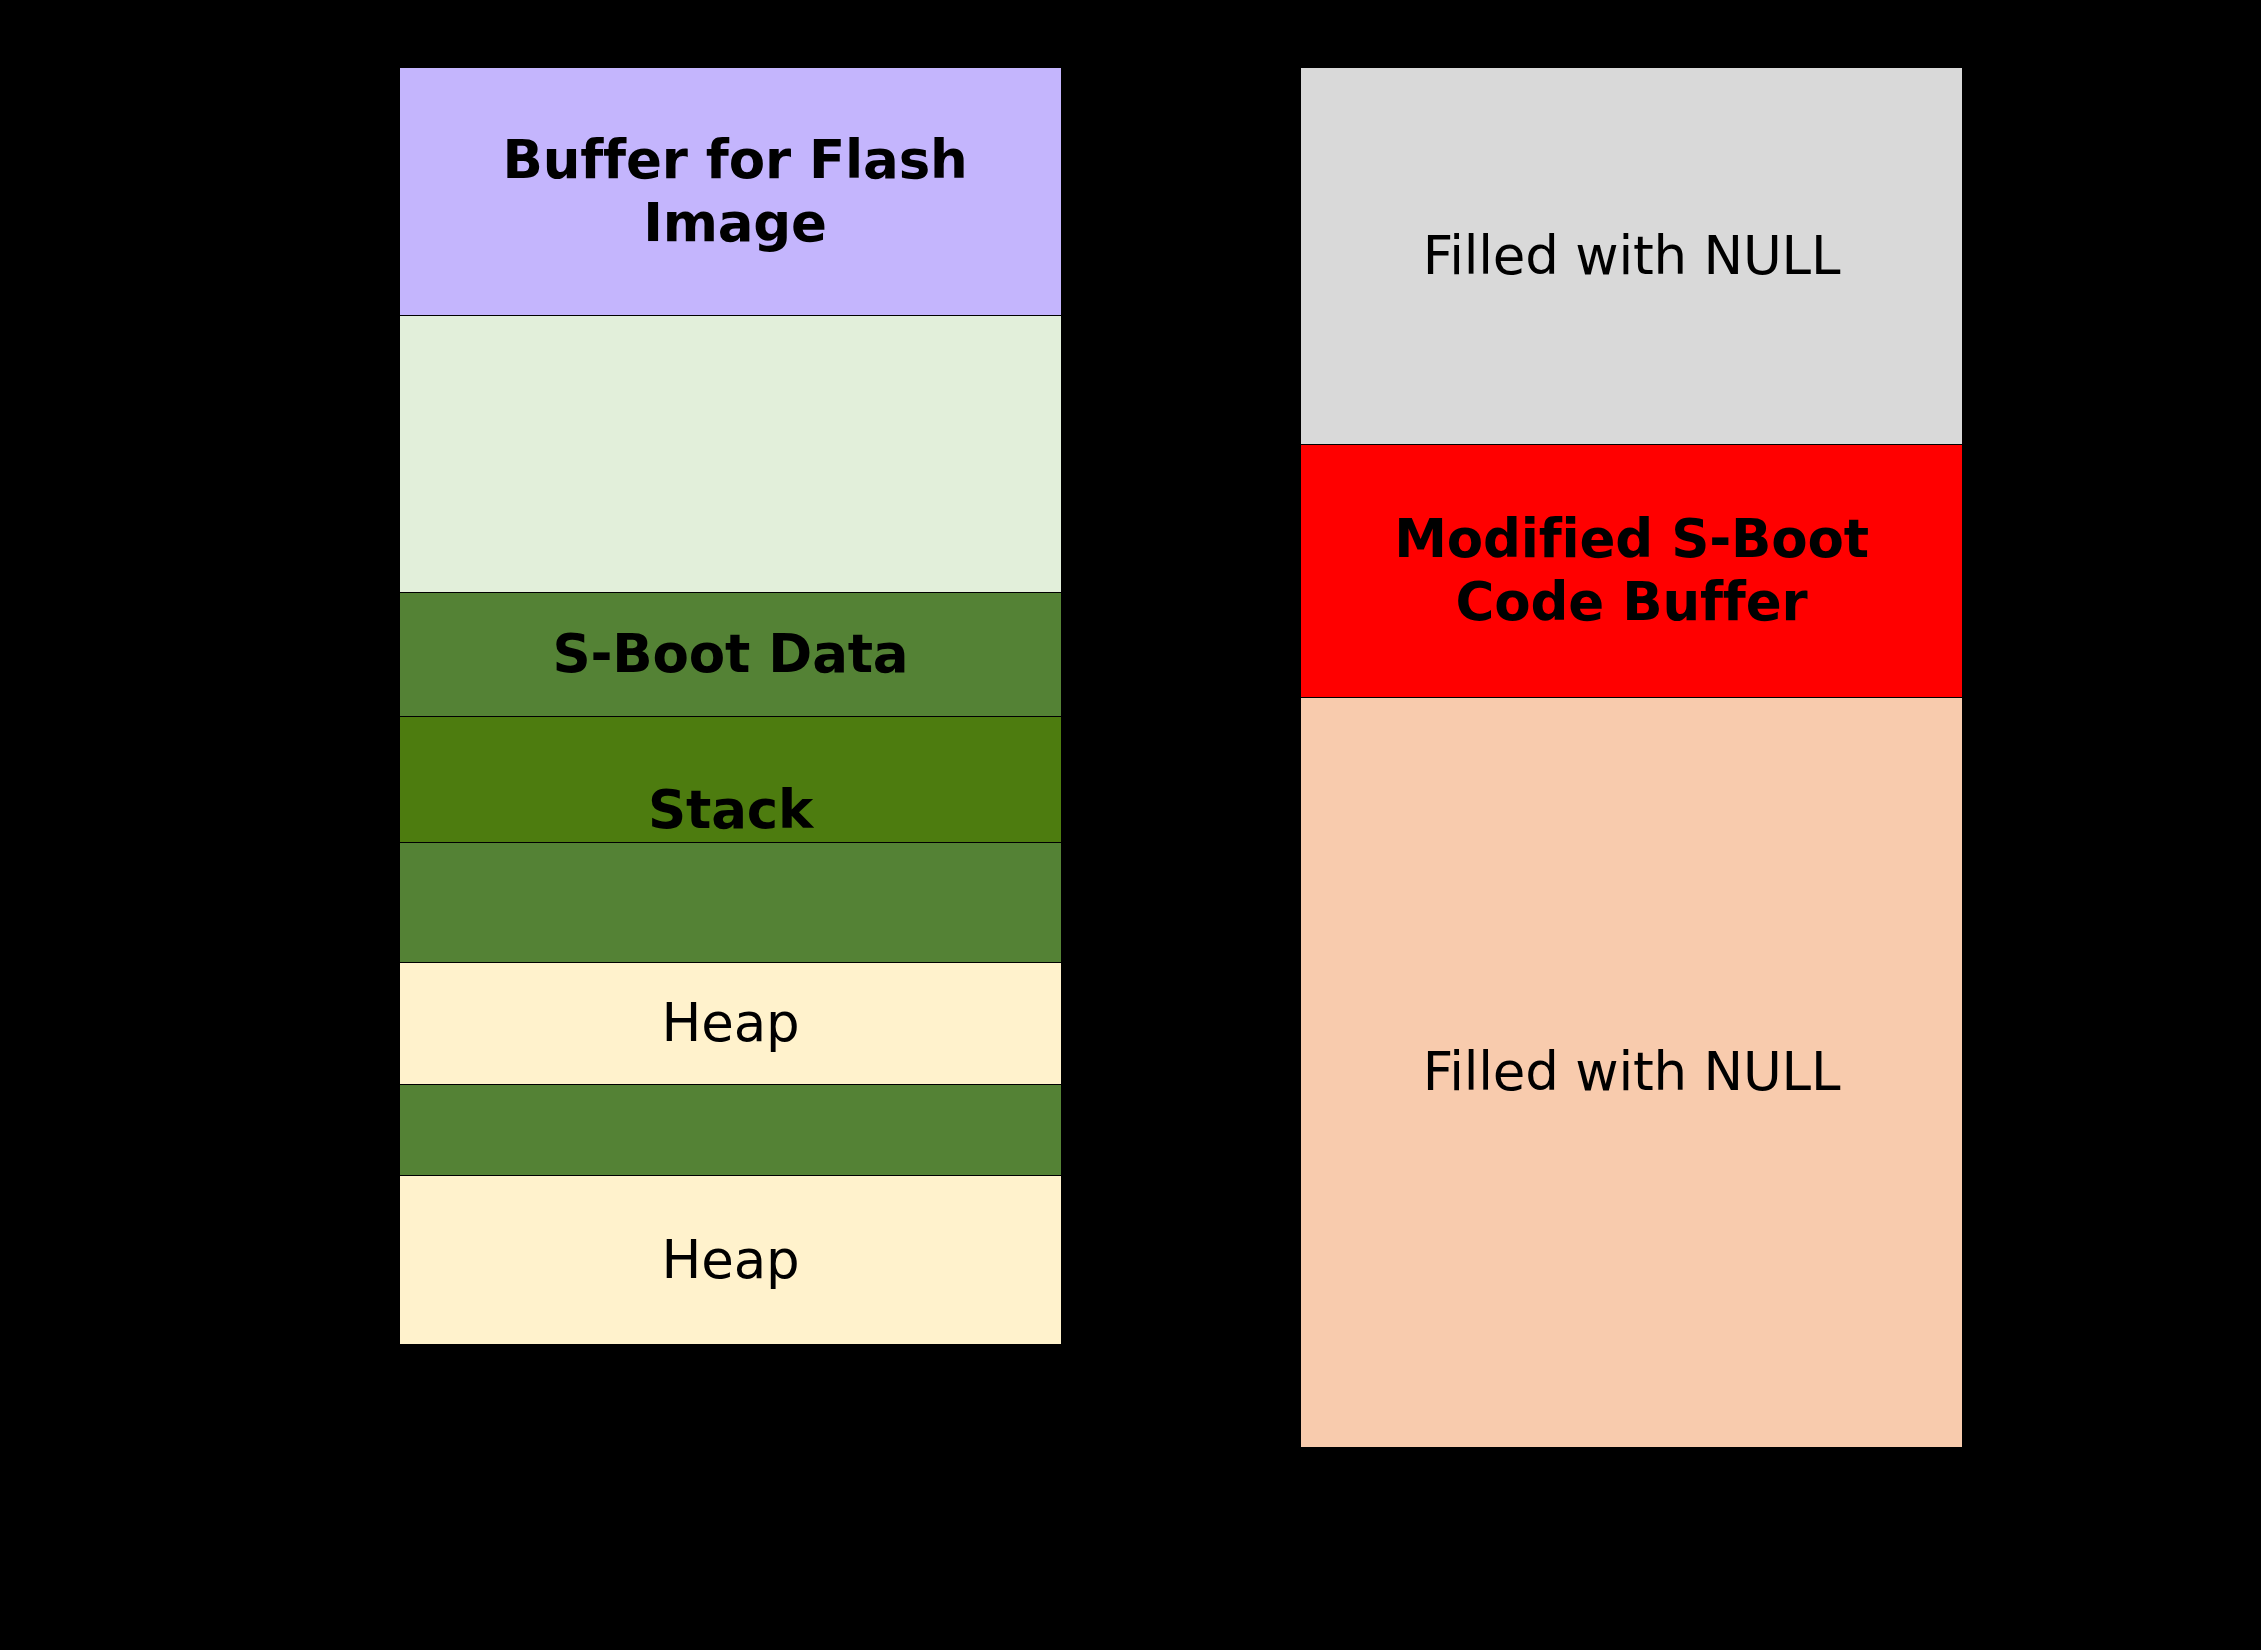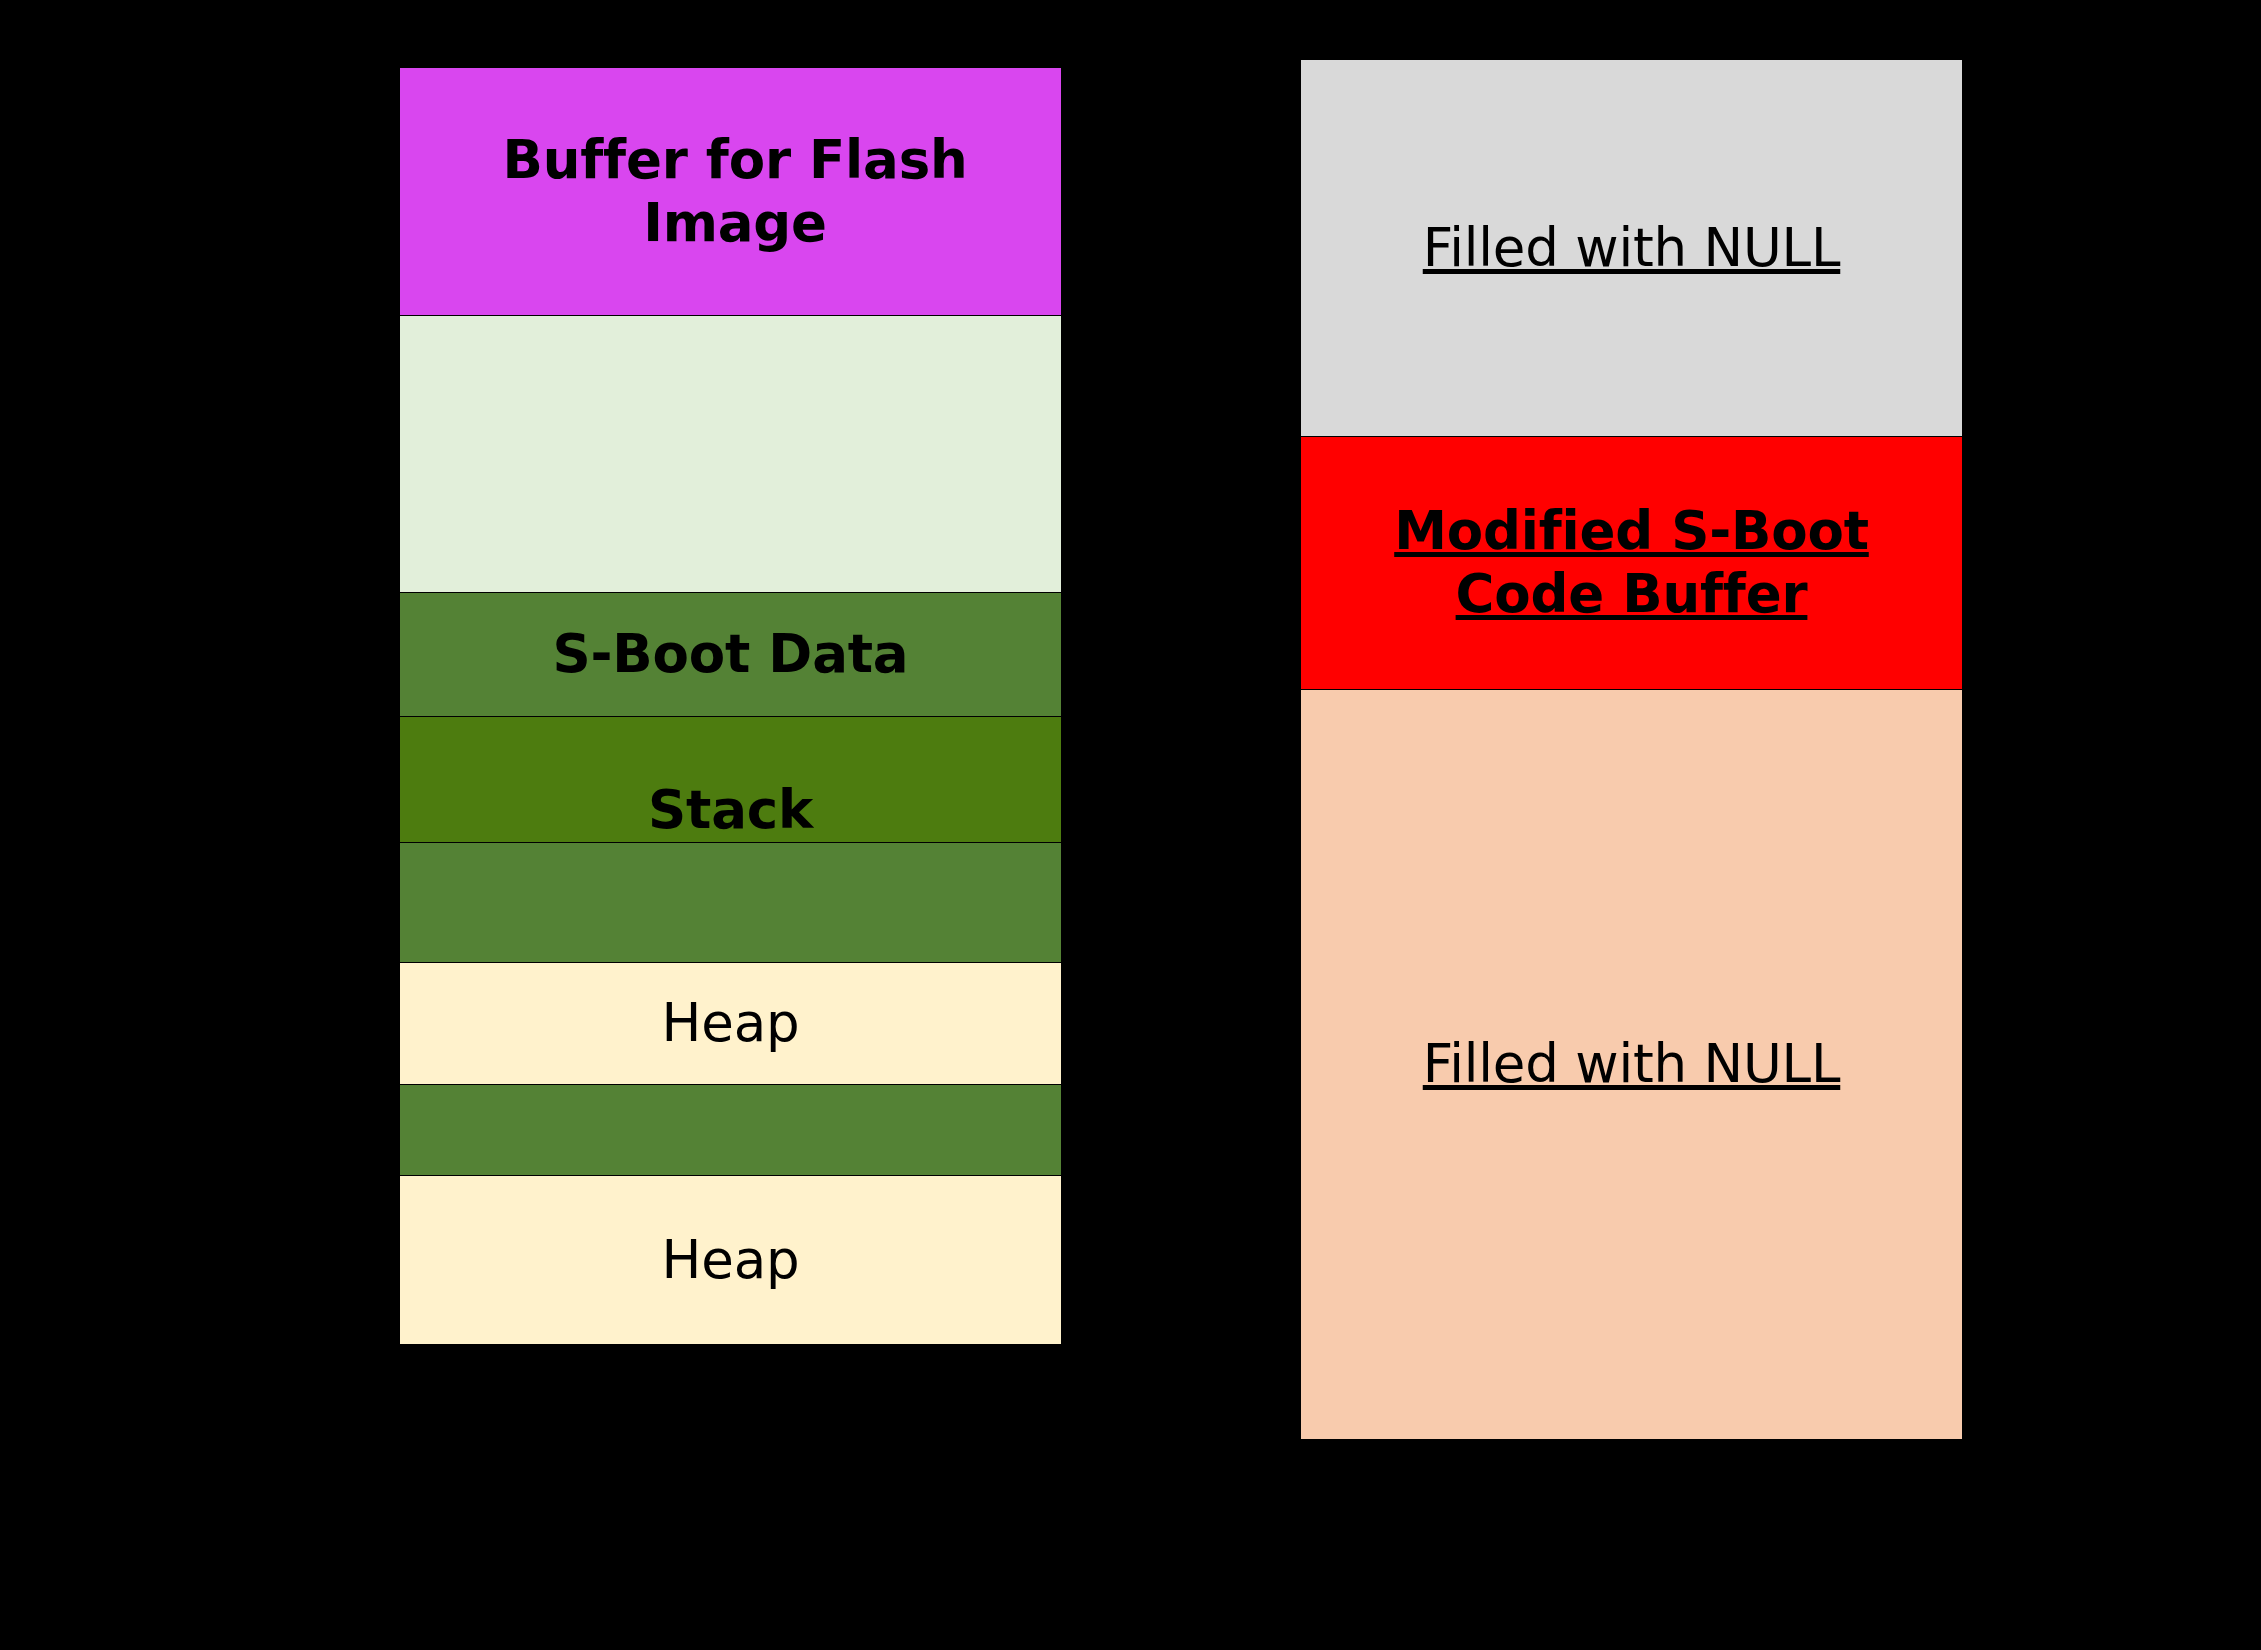--- a/index.html
+++ b/index.html
@@ -34,24 +34,23 @@
 
   #column-left {
     left: 399px;
     top: 67px;
     width: 663px;
     height: 1527px;
   }
 
   #column-right {
     left: 1300px;
-    top: 59px;
+    top: 67px;
     width: 663px;
     height: 1527px;
-    text-decoration: underline;
   }
 
   .segment {
     position: relative;
     box-sizing: border-box;
     display: flex;
     align-items: center;
     justify-content: center;
     text-align: center;
     border-bottom: 1.8px solid #000000;
@@ -77,21 +76,21 @@
 
   .weight-regular .segment-label { font-weight: normal; }
 </style>
 </head>
 <body>
 
 <div class="diagram-canvas">
 
   <div class="column" id="column-left">
 
-    <div class="segment seg-size-lg" style="background:#d946ef; flex: 0 0 248px; padding-left: 9px;">
+    <div class="segment seg-size-lg" style="background:#c4b5fd; flex: 0 0 248px; padding-left: 9px;">
       <span class="segment-label">Buffer for Flash
 Image</span>
     </div>
 
     <div class="segment" style="background:#e2efda; flex: 0 0 277px;">
       <span class="segment-label"></span>
     </div>
 
 
     <div class="segment seg-size-lg" style="background:#548235; flex: 0 0 124px;">

